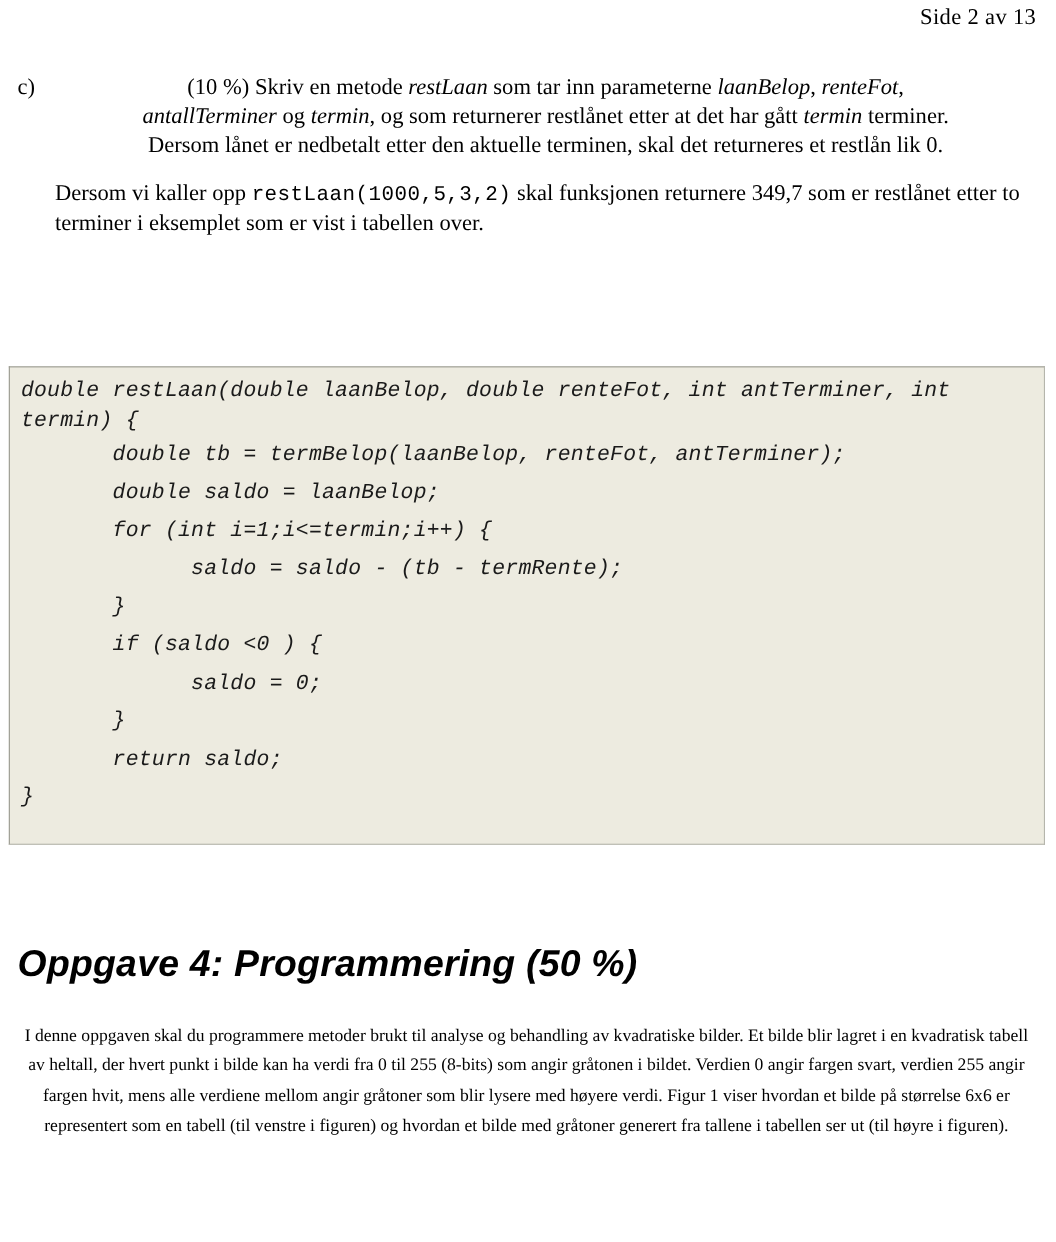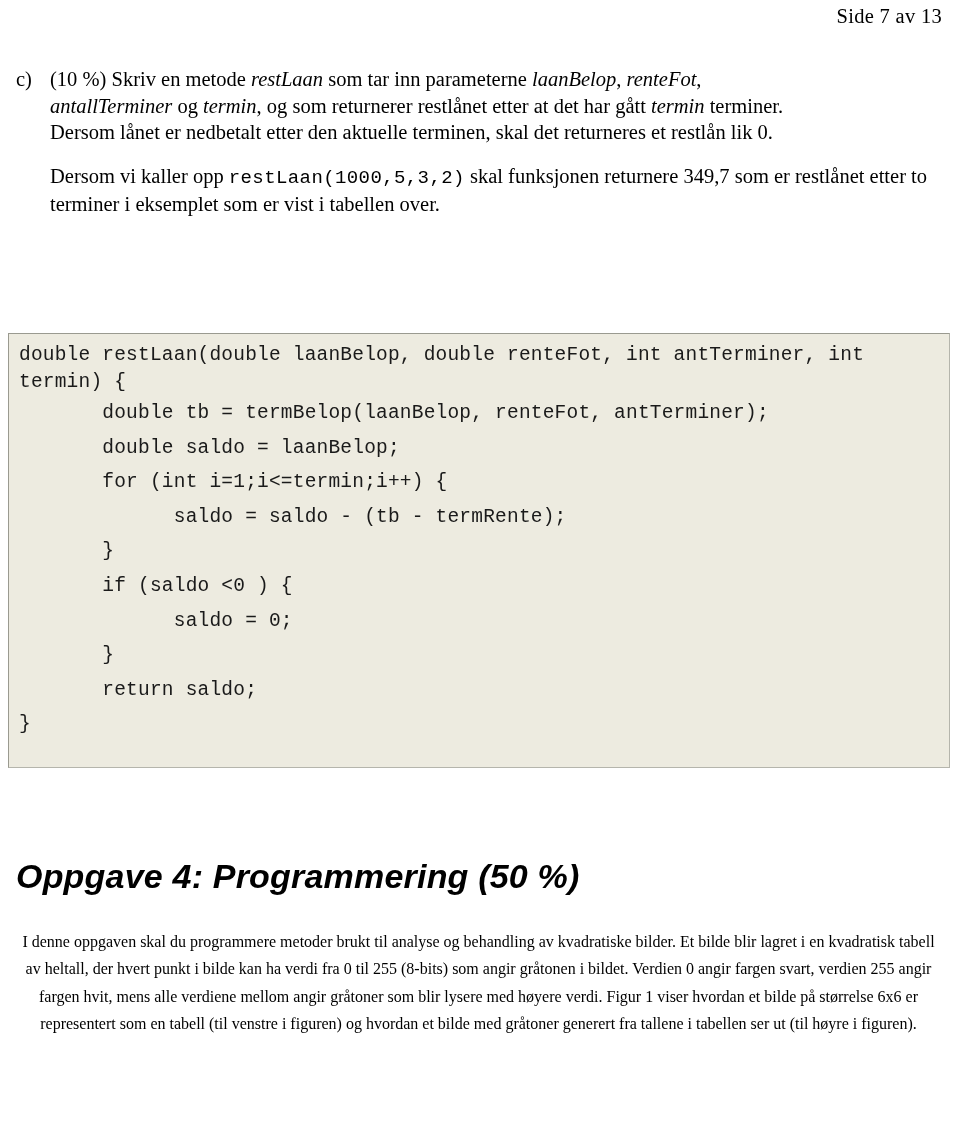--- a/index.html
+++ b/index.html
@@ -53,21 +53,21 @@
   .task-marker {
     flex: 0 0 auto;
     width: 34px;
     font-size: 20.5px;
     line-height: 26.5px;
   }
   .task-body {
     flex: 1 1 auto;
     font-size: 20.5px;
     line-height: 26.5px;
-    text-align: left;
+    text-align: center;
   }
 
   
   .para {
     margin: 0;
     padding-left: 50px;
     font-size: 20.5px;
     line-height: 26.6px;
     text-align: left;
   }
@@ -97,20 +97,21 @@
     padding: 8px 10px 6px 10px;
     overflow: hidden;
   }
   .code-line {
     font-family: "Liberation Mono", "DejaVu Sans Mono", monospace;
     font-size: 19.5px;
     line-height: 34.6px;
     white-space: pre;
     color: #1a1a1a;
     letter-spacing: 0.2px;
+    font-style: italic;
   }
   .code-line.tight {
     line-height: 27px;
   }
 
   
   .section-heading {
     position: absolute;
     left: 16px;
     top: 860px;
@@ -131,21 +132,21 @@
     font-size: 16px;
     line-height: 27.3px;
     text-align: center;
   }
 </style>
 </head>
 <body>
 
 <div class="page">
 
-  <div class="page-header">Side 7 av 13</div>
+  <div class="page-header">Side 2 av 13</div>
 
   <div class="content">
 
     <div class="task-item">
       <div class="task-marker">c)</div>
       <div class="task-body"><span>(10 %) Skriv en metode </span><em class="it">restLaan</em><span> som tar inn parameterne </span><em class="it">laanBelop</em><span>, </span><em class="it">renteFot</em><span>,</span>
         <br>
         <em class="it">antallTerminer</em><span> og </span><em class="it">termin</em><span>, og som returnerer restlånet etter at det har gått </span><em class="it">termin</em><span> terminer.</span>
         <br>
         <span>Dersom lånet er nedbetalt etter den aktuelle terminen, skal det returneres et restlån lik 0.</span>

